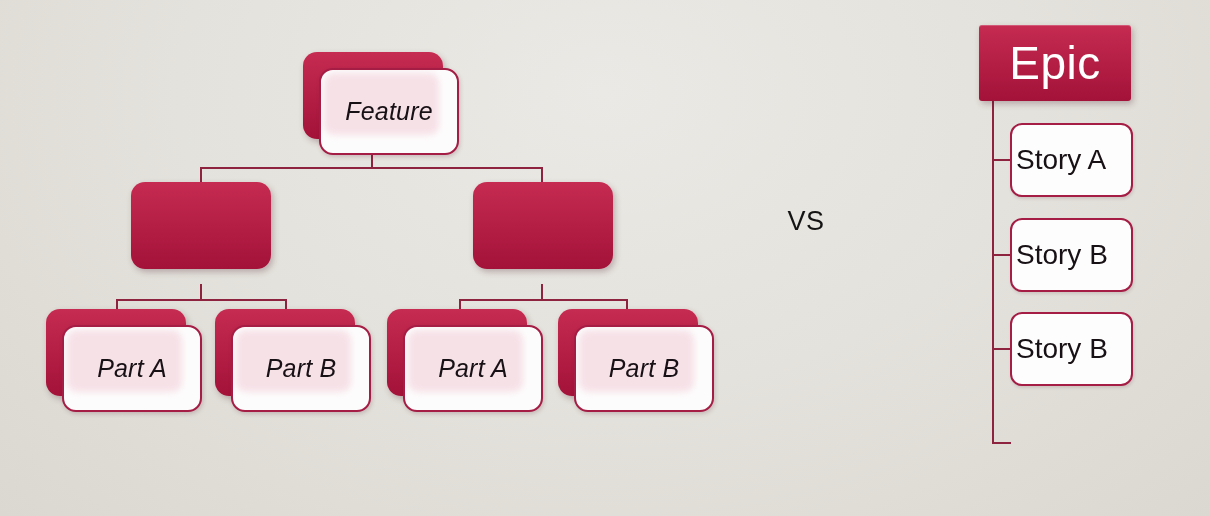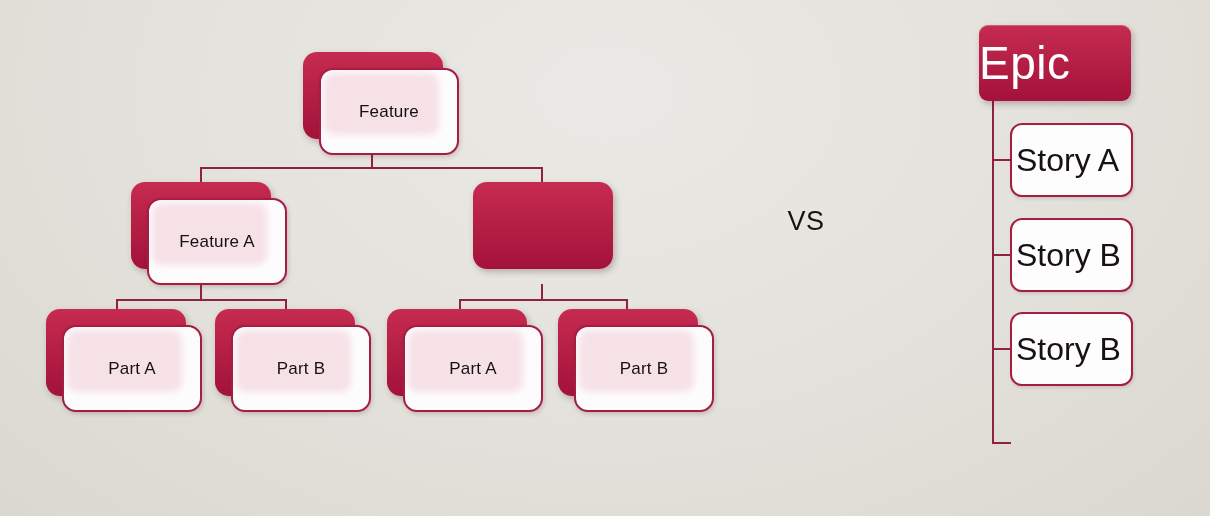--- a/index.html
+++ b/index.html
@@ -35,24 +35,25 @@
   }
   .node .pink-fill {
     position: absolute;
     top: 3px; left: 3px; right: 18px; bottom: 18px;
     background: var(--tile-pink, #f6e1e7);
     border-radius: 10px;
     filter: blur(3px);
   }
   .node .node-label {
     position: relative;
-    font-size: 17px;
+    font-size: 25px;
     color: #171014;
     letter-spacing: 0.2px;
     white-space: nowrap;
+    font-style: italic;
   }
 
   
   .line {
     position: absolute;
     background: var(--line-color, #8e2340);
   }
 
   
   .vs {
@@ -64,38 +65,38 @@
     font-weight: 400;
     color: #141414;
     letter-spacing: 0.5px;
   }
 
   
   .epic {
     position: absolute;
     left: 979px; top: 25px;
     width: 152px; height: 76px;
-    border-radius: 9px;
+    border-radius: 3px;
     background: linear-gradient(180deg, var(--accent-top, #c0254a) 0%, var(--accent-bottom, #a11037) 100%);
     box-shadow: inset 0 1px 0 rgba(255,255,255,0.22), 2px 3px 6px rgba(70,25,35,0.28);
-    display: flex; align-items: center; justify-content: flex-start;
+    display: flex; align-items: center; justify-content: center;
     color: #ffffff;
     font-size: 46px;
     letter-spacing: 0.5px;
   }
   .story {
     position: absolute;
     left: 1010px;
     width: 123px; height: 74px;
     border: 2px solid var(--accent-border, #a51c44);
     border-radius: 12px;
     background: #fefdfd;
     display: flex; align-items: center;
     padding-left: 4px;
-    font-size: 32px;
+    font-size: 28px;
     color: #171014;
     white-space: nowrap;
     box-shadow: 1px 2px 3px rgba(95, 40, 55, 0.15);
   }
 </style>
 </head>
 <body>
 
 <div class="canvas">
 
@@ -114,24 +115,20 @@
   <div class="line" style="left:459px; top:299px; width:2px; height:12px;"></div>
   <div class="line" style="left:626px; top:299px; width:2px; height:12px;"></div>
 
   <div class="node-shadow" style="left:303px; top:52px;"></div>
   <div class="node" style="left:319px; top:68px;">
     <div class="pink-fill"></div>
     <span class="node-label">Feature</span>
   </div>
 
   <div class="node-shadow" style="left:131px; top:182px;"></div>
-  <div class="node" style="left:147px; top:198px;">
-    <div class="pink-fill"></div>
-    <span class="node-label">Feature A</span>
-  </div>
 
   <div class="node-shadow" style="left:473px; top:182px;"></div>
 
   <div class="node-shadow" style="left:46px; top:309px;"></div>
   <div class="node" style="left:62px; top:325px;">
     <div class="pink-fill"></div>
     <span class="node-label">Part A</span>
   </div>
 
   <div class="node-shadow" style="left:215px; top:309px;"></div>

